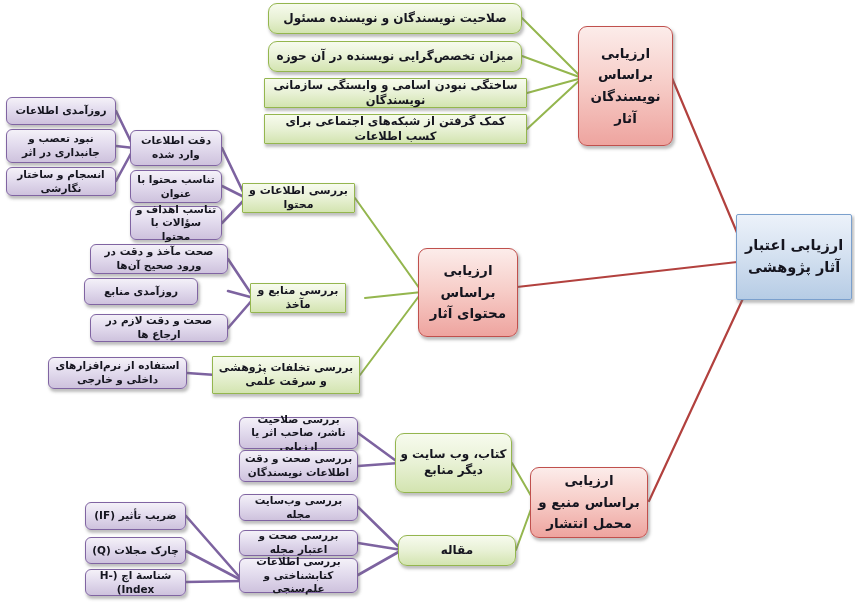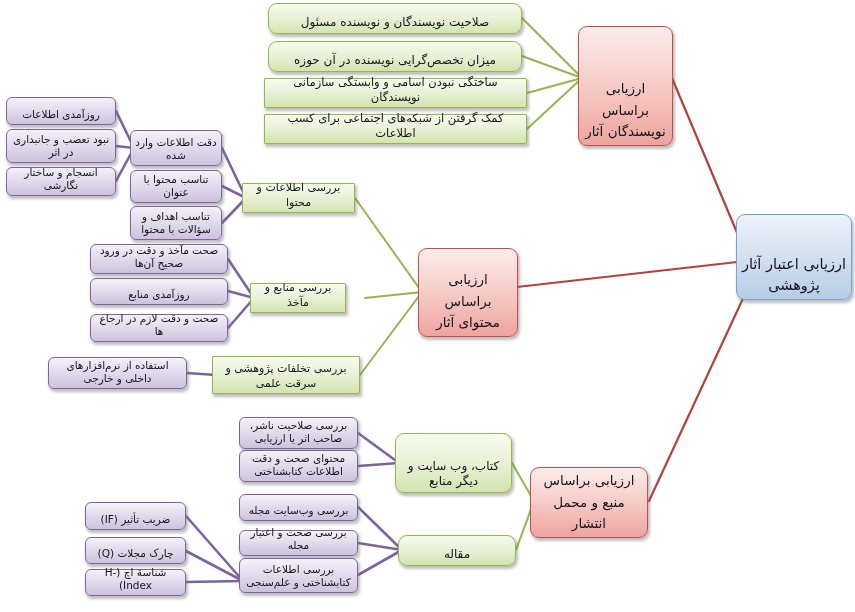--- a/index.html
+++ b/index.html
@@ -7,22 +7,22 @@
     position:relative;width:855px;height:612px;overflow:hidden;
     font-family:"DejaVu Sans","Liberation Sans",sans-serif;
     direction:rtl;
   }
   svg.wires{position:absolute;left:0;top:0;z-index:0;}
   .edge-red{stroke:var(--line-red,#b2413e);stroke-width:2.2;stroke-linecap:round;}
   .edge-green{stroke:var(--line-green,#94b64e);stroke-width:2;stroke-linecap:round;}
   .edge-purple{stroke:var(--line-purple,#7d63a0);stroke-width:2.6;stroke-linecap:round;}
   .node{
     position:absolute;z-index:1;box-sizing:border-box;
-    display:flex;align-items:flex-end;justify-content:center;
-    text-align:center;font-weight:normal;color:#15151f;
+    display:flex;align-items:center;justify-content:center;
+    text-align:center;font-weight:bold;color:#15151f;
     padding:2px 4px;line-height:1.3;
     box-shadow:1.5px 2.5px 3px rgba(110,110,110,.45);
   }
   .purple{
     background:linear-gradient(180deg,#f4f1f8 0%,#e3dcee 45%,#cec2dd 100%);
     border:1.4px solid var(--purple-border,#8064a2);
     border-radius:6px;font-size:10.5px;
   }
   .green{
     background:linear-gradient(180deg,#f7fbee 0%,#e8f1d5 50%,#d3e4b0 100%);
@@ -31,21 +31,21 @@
   }
   .green.big{font-size:12px;border-radius:9px;}
   .pink{
     background:linear-gradient(180deg,#fcecea 0%,#f7cfca 45%,#eea49f 100%);
     border:1.6px solid var(--pink-border,#c0504d);
     border-radius:9px;font-size:13.5px;line-height:1.6;
   }
   .blue{
     background:linear-gradient(180deg,#ecf2fa 0%,#d6e2f1 45%,#b6cce5 100%);
     border:1.6px solid var(--blue-border,#7ba0cd);
-    border-radius:9px;font-size:14.5px;line-height:1.5;
+    border-radius:2px;font-size:14.5px;line-height:1.5;
   }
 </style>
 </head>
 <body>
 
 <div class="stage">
 
   <svg class="wires" width="855" height="612" viewBox="0 0 855 612">
 
     <line class="edge-red" x1="672" y1="78" x2="746" y2="254"></line>
@@ -138,21 +138,21 @@
   <div class="node purple" style="left:6px;top:129px;width:110px;height:34px">
     <span>نبود تعصب و جانبداری در اثر</span>
   </div>
   <div class="node purple" style="left:6px;top:167px;width:110px;height:29px">
     <span>انسجام و ساختار نگارشی</span>
   </div>
 
   <div class="node purple" style="left:90px;top:244px;width:138px;height:30px">
     <span>صحت مآخذ و دقت در ورود صحیح آن‌ها</span>
   </div>
-  <div class="node purple" style="left:90px;top:278px;width:138px;height:27px">
+  <div class="node purple" style="left:84px;top:278px;width:114px;height:27px">
     <span>روزآمدی منابع</span>
   </div>
   <div class="node purple" style="left:90px;top:314px;width:138px;height:28px">
     <span>صحت و دقت لازم در ارجاع ها</span>
   </div>
 
   <div class="node purple" style="left:48px;top:357px;width:139px;height:32px">
     <span>استفاده از نرم‌افزارهای داخلی و خارجی</span>
   </div>
 
@@ -163,21 +163,21 @@
     <span>کتاب، وب سایت و دیگر منابع</span>
   </div>
   <div class="node green big" style="left:398px;top:535px;width:118px;height:31px">
     <span>مقاله</span>
   </div>
 
   <div class="node purple" style="left:239px;top:417px;width:119px;height:32px">
     <span>بررسی صلاحیت ناشر، صاحب اثر یا ارزیابی</span>
   </div>
   <div class="node purple" style="left:239px;top:450px;width:119px;height:32px">
-    <span>محتوای صحت و دقت اطلاعات کتابشناختی</span>
+    <span>بررسی صحت و دقت اطلاعات نویسندگان</span>
   </div>
 
   <div class="node purple" style="left:239px;top:494px;width:119px;height:27px">
     <span>بررسی وب‌سایت مجله</span>
   </div>
   <div class="node purple" style="left:239px;top:530px;width:119px;height:26px">
     <span>بررسی صحت و اعتبار مجله</span>
   </div>
   <div class="node purple" style="left:239px;top:558px;width:119px;height:35px">
     <span>بررسی اطلاعات کتابشناختی و علم‌سنجی</span>

